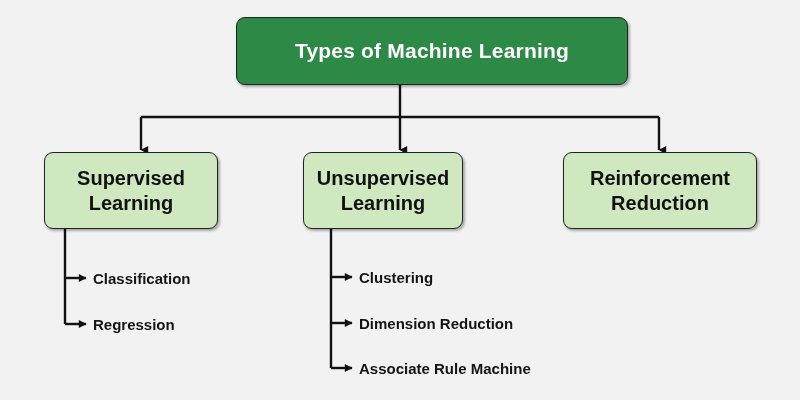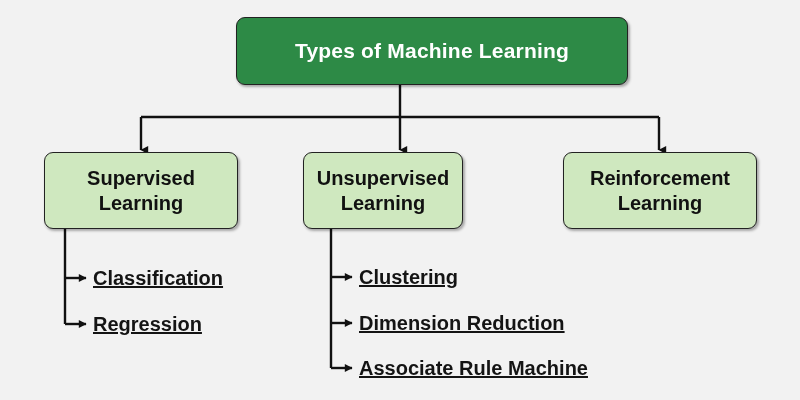--- a/index.html
+++ b/index.html
@@ -52,40 +52,39 @@
     font-weight: bold;
     letter-spacing: 0.2px;
   }
   .node-branch {
     background: #cfe8bf;
     color: #111111;
     font-size: 20px;
     font-weight: bold;
     height: 77px;
   }
-  .branch-0 { left: 44px;  top: 152px; width: 194px; text-align: center; }
+  .branch-0 { left: 44px;  top: 152px; width: 174px; text-align: center; }
   .branch-1 { left: 303px; top: 152px; width: 160px; }
   .branch-2 { left: 563px; top: 152px; width: 194px; }
 
   .node-label {
     display: block;
     white-space: pre-line;
     padding: 0 6px;
   }
 
   
   .leaf {
     position: absolute;
-    font-size: 20px;
+    font-size: 15px;
     font-weight: bold;
     color: #141414;
     white-space: nowrap;
     line-height: 1;
     transform: translateY(-50%);
-    text-decoration: underline;
   }
 </style>
 </head>
 <body>
 
 <div id="diagram">
 
   <svg id="edges" viewBox="0 0 800 400">
     <defs>
       <marker id="arrowDown" markerWidth="9" markerHeight="9" refX="4.5" refY="7.6" orient="auto" markerUnits="userSpaceOnUse">
@@ -126,21 +125,21 @@
 Learning</span>
   </div>
 
   <div class="node node-branch branch-1">
     <span class="node-label">Unsupervised
 Learning</span>
   </div>
 
   <div class="node node-branch branch-2">
     <span class="node-label">Reinforcement
-Learning</span>
+Reduction</span>
   </div>
 
   <div class="leaf" style="left:93px; top:278px;">Classification</div>
   <div class="leaf" style="left:93px; top:324px;">Regression</div>
 
   <div class="leaf" style="left:359px; top:277px;">Clustering</div>
   <div class="leaf" style="left:359px; top:323px;">Dimension Reduction</div>
   <div class="leaf" style="left:359px; top:368px;">Associate Rule Machine</div>
 
 </div>

